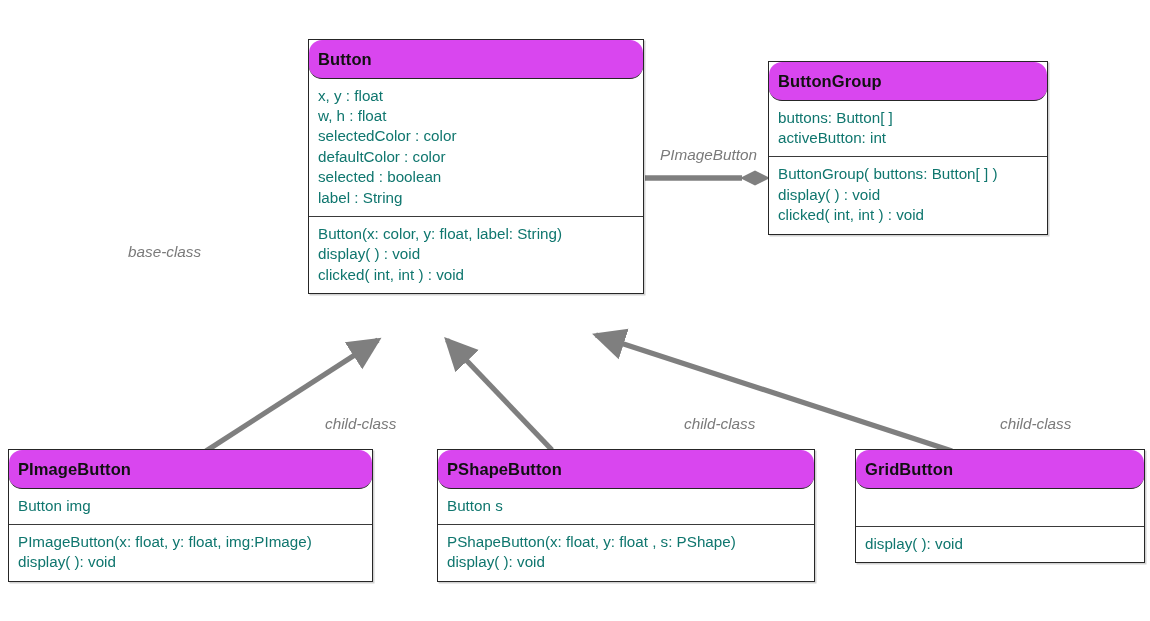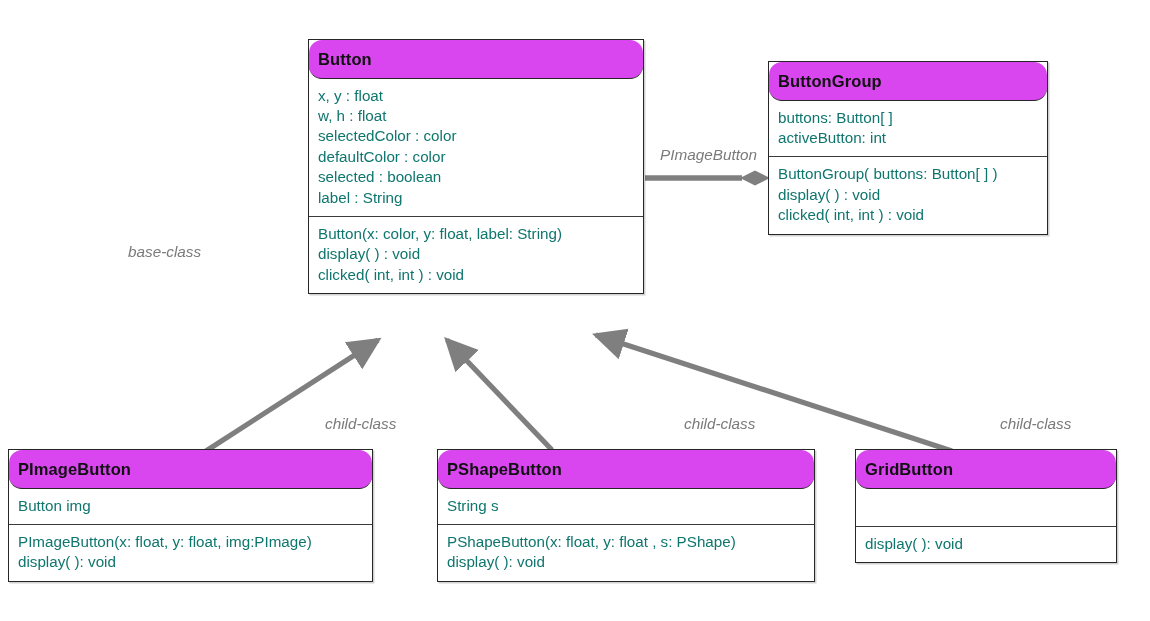--- a/index.html
+++ b/index.html
@@ -138,29 +138,29 @@
     </div>
     <div class="uml-section">
       <div class="op-line">PImageButton(x: float, y: float, img:PImage)</div>
       <div class="op-line">display( ): void</div>
     </div>
   </div>
 
   <div class="uml-class" style="left:437px; top:449px; width:378px;">
     <div class="uml-header">PShapeButton</div>
     <div class="uml-section">
-      <div class="attr-line">String s</div>
+      <div class="attr-line">Button s</div>
     </div>
     <div class="uml-section">
       <div class="op-line">PShapeButton(x: float, y: float , s: PShape)</div>
       <div class="op-line">display( ): void</div>
     </div>
   </div>
 
-  <div class="uml-class" style="left:855px; top:449px; width:262px;">
+  <div class="uml-class" style="left:855px; top:449px; width:290px;">
     <div class="uml-header">GridButton</div>
     <div class="uml-section empty"></div>
     <div class="uml-section">
       <div class="op-line">display( ): void</div>
     </div>
   </div>
 
   <div class="edge-label" style="left:660px; top:146px;">PImageButton</div>
 
   <div class="edge-label" style="left:128px; top:243px;">base-class</div>

